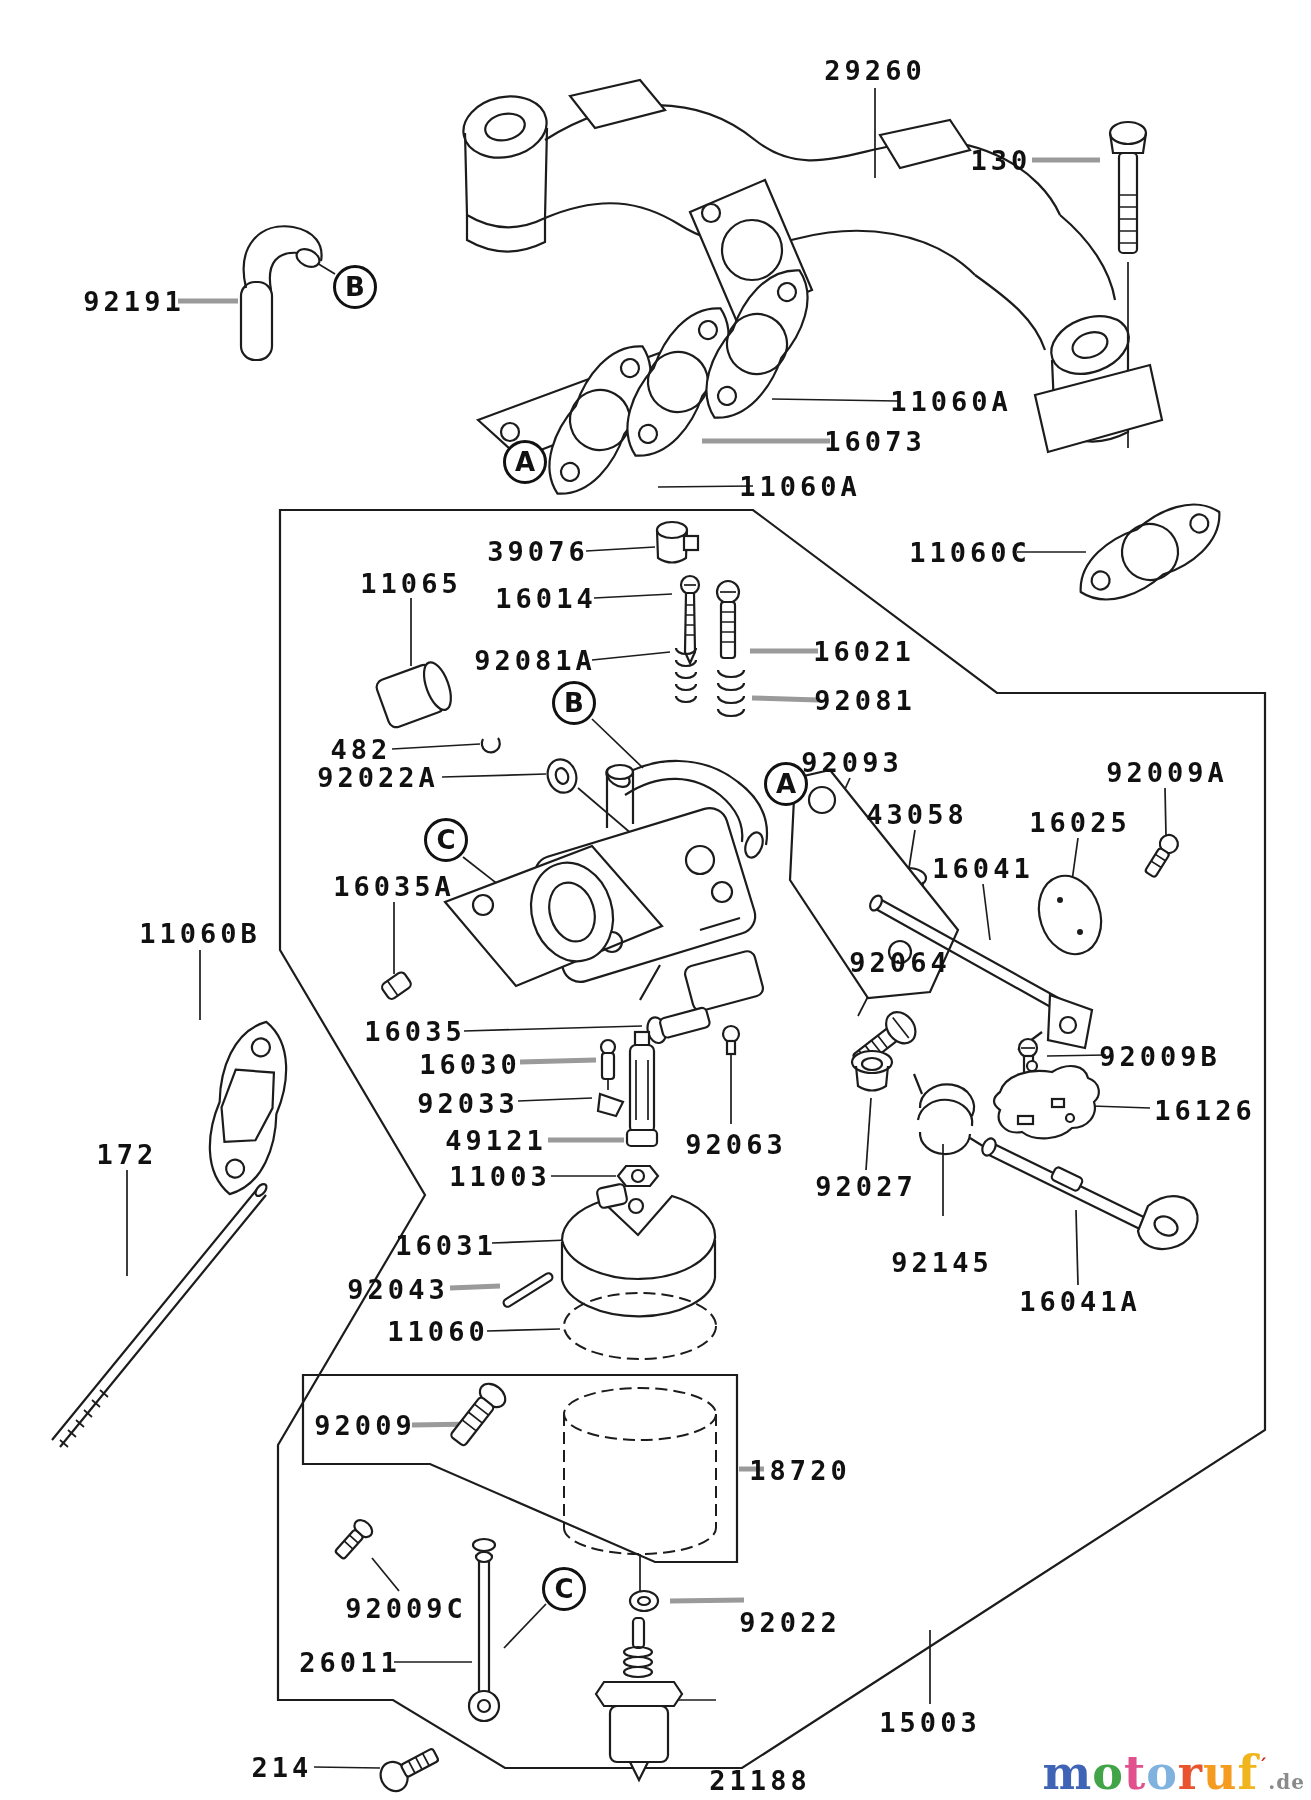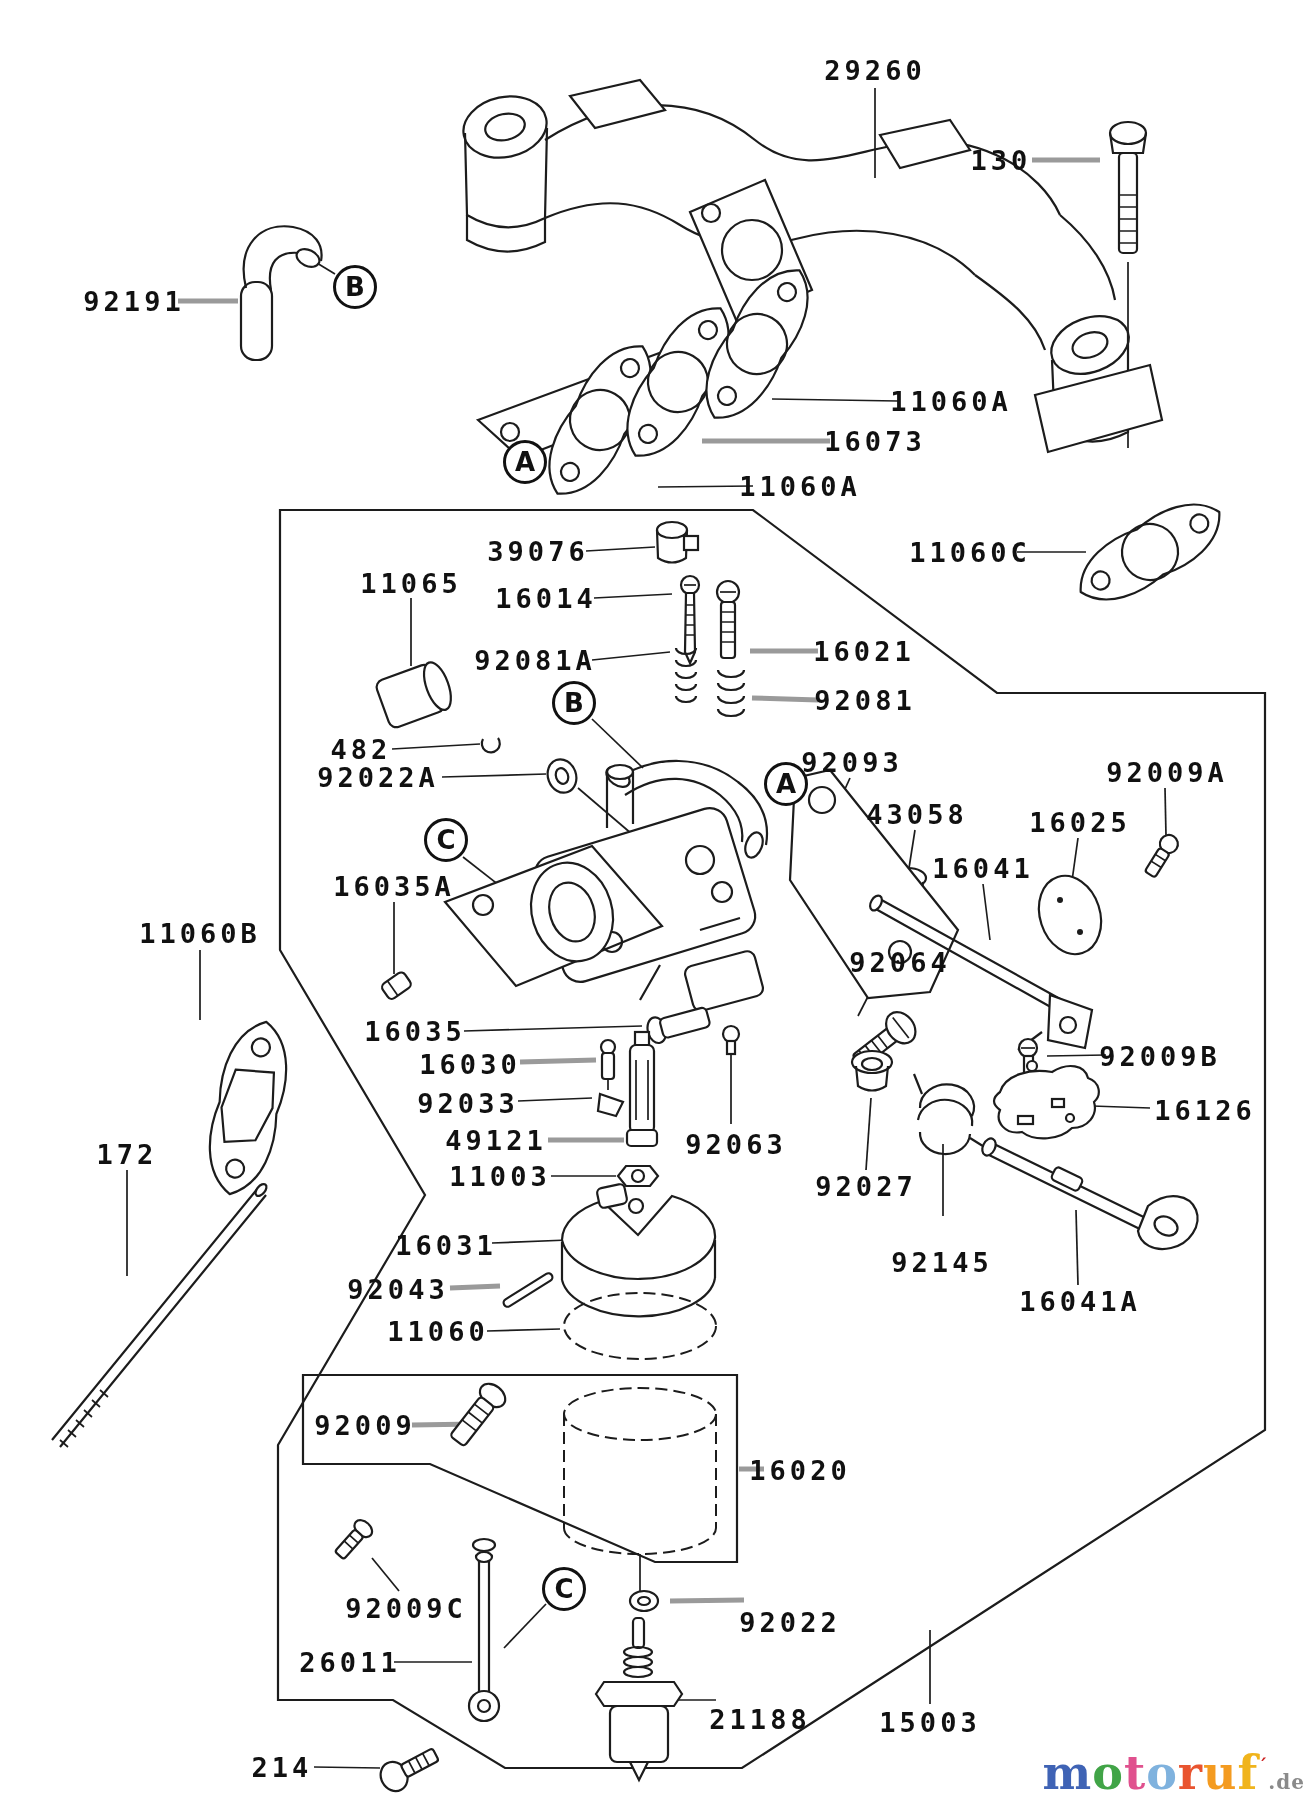--- a/index.html
+++ b/index.html
@@ -422,25 +422,25 @@
       <div class="plabel" style="left: 1160px; top: 1056px;">92009B</div>
       <div class="plabel" style="left: 1205px; top: 1110px;">16126</div>
       <div class="plabel" style="left: 866px; top: 1186px;">92027</div>
       <div class="plabel" style="left: 942px; top: 1234px; margin-top: 28px;">92145</div>
       <div class="plabel" style="left: 127px; top: 1154px;">172</div>
       <div class="plabel" style="left: 1080px; top: 1301px;">16041A</div>
       <div class="plabel" style="left: 446px; top: 1245px;">16031</div>
       <div class="plabel" style="left: 398px; top: 1289px;">92043</div>
       <div class="plabel" style="left: 438px; top: 1331px;">11060</div>
       <div class="plabel" style="left: 365px; top: 1425px;">92009</div>
-      <div class="plabel" style="left: 800px; top: 1470px;">16020</div>
+      <div class="plabel" style="left: 800px; top: 1470px;">18720</div>
       <div class="plabel" style="left: 406px; top: 1608px;">92009C</div>
       <div class="plabel" style="left: 350px; top: 1662px;">26011</div>
       <div class="plabel" style="left: 790px; top: 1600px; margin-top: 22px;">92022</div>
-      <div class="plabel" style="left: 760px; top: 1719px;">21188</div>
+      <div class="plabel" style="left: 760px; top: 1780px;">21188</div>
       <div class="plabel" style="left: 282px; top: 1767px;">214</div>
       <div class="plabel" style="left: 930px; top: 1722px;">15003</div>
     </div>
 <div id="circles-layer">
       <div class="refc" style="left: 355px; top: 287px;">B</div>
       <div class="refc" style="left: 525px; top: 462px;">A</div>
       <div class="refc" style="left: 574px; top: 703px;">B</div>
       <div class="refc" style="left: 786px; top: 784px;">A</div>
       <div class="refc" style="left: 446px; top: 840px;">C</div>
       <div class="refc" style="left: 564px; top: 1589px;">C</div>

